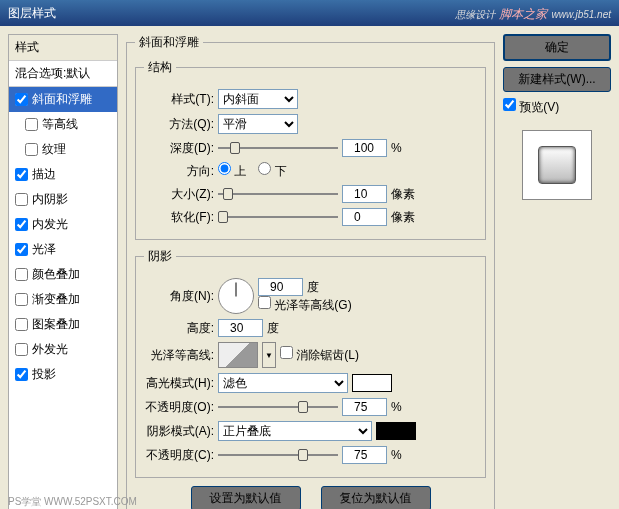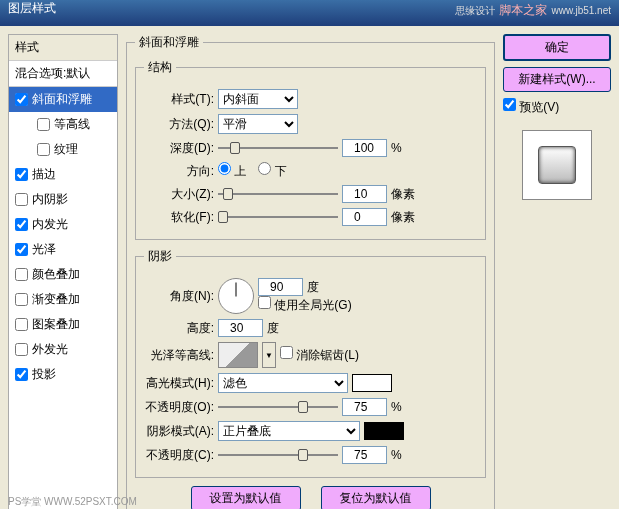--- a/index.html
+++ b/index.html
@@ -1,45 +1,45 @@
 <!DOCTYPE html>
 <html><head>
 <meta charset="utf-8">
 <style>
 * { box-sizing: border-box; margin: 0; padding: 0; font-family: "Microsoft YaHei", SimSun, sans-serif; font-size: 12px; }
 body { background: #ece9d8; width: 619px; height: 509px; overflow: hidden; }
-.titlebar { background: linear-gradient(#3a6ea5, #1e3e7a); color: #fff; height: 26px; display: flex; align-items: flex-start; padding: 0 8px; justify-content: space-between; }
-.titlebar .watermark { color: #ffb0b0; font-size: 15px; }
+.titlebar { background: linear-gradient(#3a6ea5, #1e3e7a); color: #fff; height: 26px; display: flex; align-items: center; padding: 0 8px; justify-content: space-between; }
+.titlebar .watermark { color: #ffb0b0; font-style: italic; font-size: 15px; }
 .titlebar .sub { font-size: 10px; color: #ddd; }
 .main { display: flex; padding: 8px; gap: 8px; }
 .styles-panel { width: 110px; border: 1px solid #aaa; background: #fff; }
 .styles-header { background: #ece9d8; padding: 4px 6px; border-bottom: 1px solid #ccc; }
 .styles-blend { padding: 4px 6px; border-bottom: 1px solid #ccc; }
 .style-item { padding: 4px 6px; display: flex; align-items: center; gap: 4px; cursor: pointer; }
 .style-item.selected { background: #316ac5; color: #fff; }
-.style-item.indent { padding-left: 28px; }
+.style-item.indent { padding-left: 16px; }
 .style-item input[type=checkbox] { width: 13px; height: 13px; }
 .center { flex: 1; }
 fieldset { border: 1px solid #aaa; padding: 8px; margin-bottom: 8px; }
 legend { padding: 0 4px; }
 .row { display: flex; align-items: center; margin: 5px 0; gap: 4px; }
 .row label.key { width: 70px; text-align: right; }
 select { width: 80px; height: 20px; border: 1px solid #7b9ebd; background: #fff; }
 .numbox { width: 45px; height: 18px; border: 1px solid #7b9ebd; text-align: left; padding: 0 11px; }
 .swatch { width: 40px; height: 18px; border: 1px solid #000; display: inline-block; }
 .slider { width: 120px; height: 18px; position: relative; display: inline-block; }
 .slider .track { position: absolute; top: 8px; left: 0; right: 0; height: 2px; background: #888; }
 .slider .thumb { position: absolute; top: 3px; width: 10px; height: 12px; background: #ece9d8; border: 1px solid #555; border-radius: 2px; }
 .radio-group { display: flex; gap: 12px; align-items: center; }
 .angle-widget { width: 36px; height: 36px; border: 1px solid #888; border-radius: 50%; background: #fff; position: relative; display: inline-block; }
 .angle-widget::after { content: ""; position: absolute; width: 14px; height: 1px; background: #000; top: 50%; left: 50%; transform-origin: left; transform: rotate(-90deg); }
 .contour { width: 40px; height: 26px; border: 1px solid #888; background: linear-gradient(135deg, #eee 50%, #999 50%); display: inline-block; }
 .dropdown-arrow { width: 14px; height: 26px; border: 1px solid #888; background: #ece9d8; display: inline-flex; align-items: center; justify-content: center; font-size: 8px; }
 .right { width: 108px; display: flex; flex-direction: column; gap: 6px; }
-.btn { border: 1px solid #003c74; background: #f0abfc; padding: 3px 0; text-align: center; cursor: pointer; border-radius: 3px; }
+.btn { border: 1px solid #003c74; background: #737373; padding: 3px 0; text-align: center; cursor: pointer; border-radius: 3px; }
 .btn.primary { border: 2px solid #003c74; }
 .preview-box { width: 70px; height: 70px; border: 1px solid #888; background: #fff; margin: 8px auto; display: flex; align-items: center; justify-content: center; }
 .preview-box .shape { width: 38px; height: 38px; background: linear-gradient(#fff, #bbb); border: 1px solid #555; border-radius: 4px; box-shadow: inset 0 0 4px #333; }
 .bottom-btns { display: flex; gap: 20px; justify-content: center; margin-top: 8px; }
 .bottom-btns .btn { width: 110px; }
 .footer { position: absolute; bottom: 0; left: 8px; color: #999; font-size: 10px; }
 </style>
 </head>
 <body>
 
@@ -160,21 +160,21 @@
       <fieldset>
         <legend>阴影</legend>
         <div class="row">
           <label class="key">角度(N):</label>
           <span class="angle-widget"></span>
           <div>
             <div class="row" style="margin:0">
               <input class="numbox" value="90" style="">
               <span>度</span>
             </div>
-            <label><input type="checkbox" style=""> <span>使用全局光(G)</span></label>
+            <label><input type="checkbox" style=""> <span>光泽等高线(G)</span></label>
           </div>
         </div>
         <div class="row">
           <label class="key">高度:</label>
           <input class="numbox" value="30" style="">
           <span>度</span>
         </div>
         <div class="row">
           <label class="key">光泽等高线:</label>
           <span class="contour"></span>
@@ -190,21 +190,21 @@
           <label class="key">不透明度(O):</label>
           <span class="slider">
               <span class="track"></span>
               <span class="thumb" style="left:80px"></span>
             </span>
           <input class="numbox" value="75" style="">
           <span>%</span>
         </div>
         <div class="row">
           <label class="key">阴影模式(A):</label>
-          <select style="width:142px"><option>正片叠底</option></select>
+          <select style="width:154px"><option>正片叠底</option></select>
           <span class="swatch" style="background:#000"></span>
         </div>
         <div class="row">
           <label class="key">不透明度(C):</label>
           <span class="slider">
               <span class="track"></span>
               <span class="thumb" style="left:80px"></span>
             </span>
           <input class="numbox" value="75" style="">
           <span>%</span>

